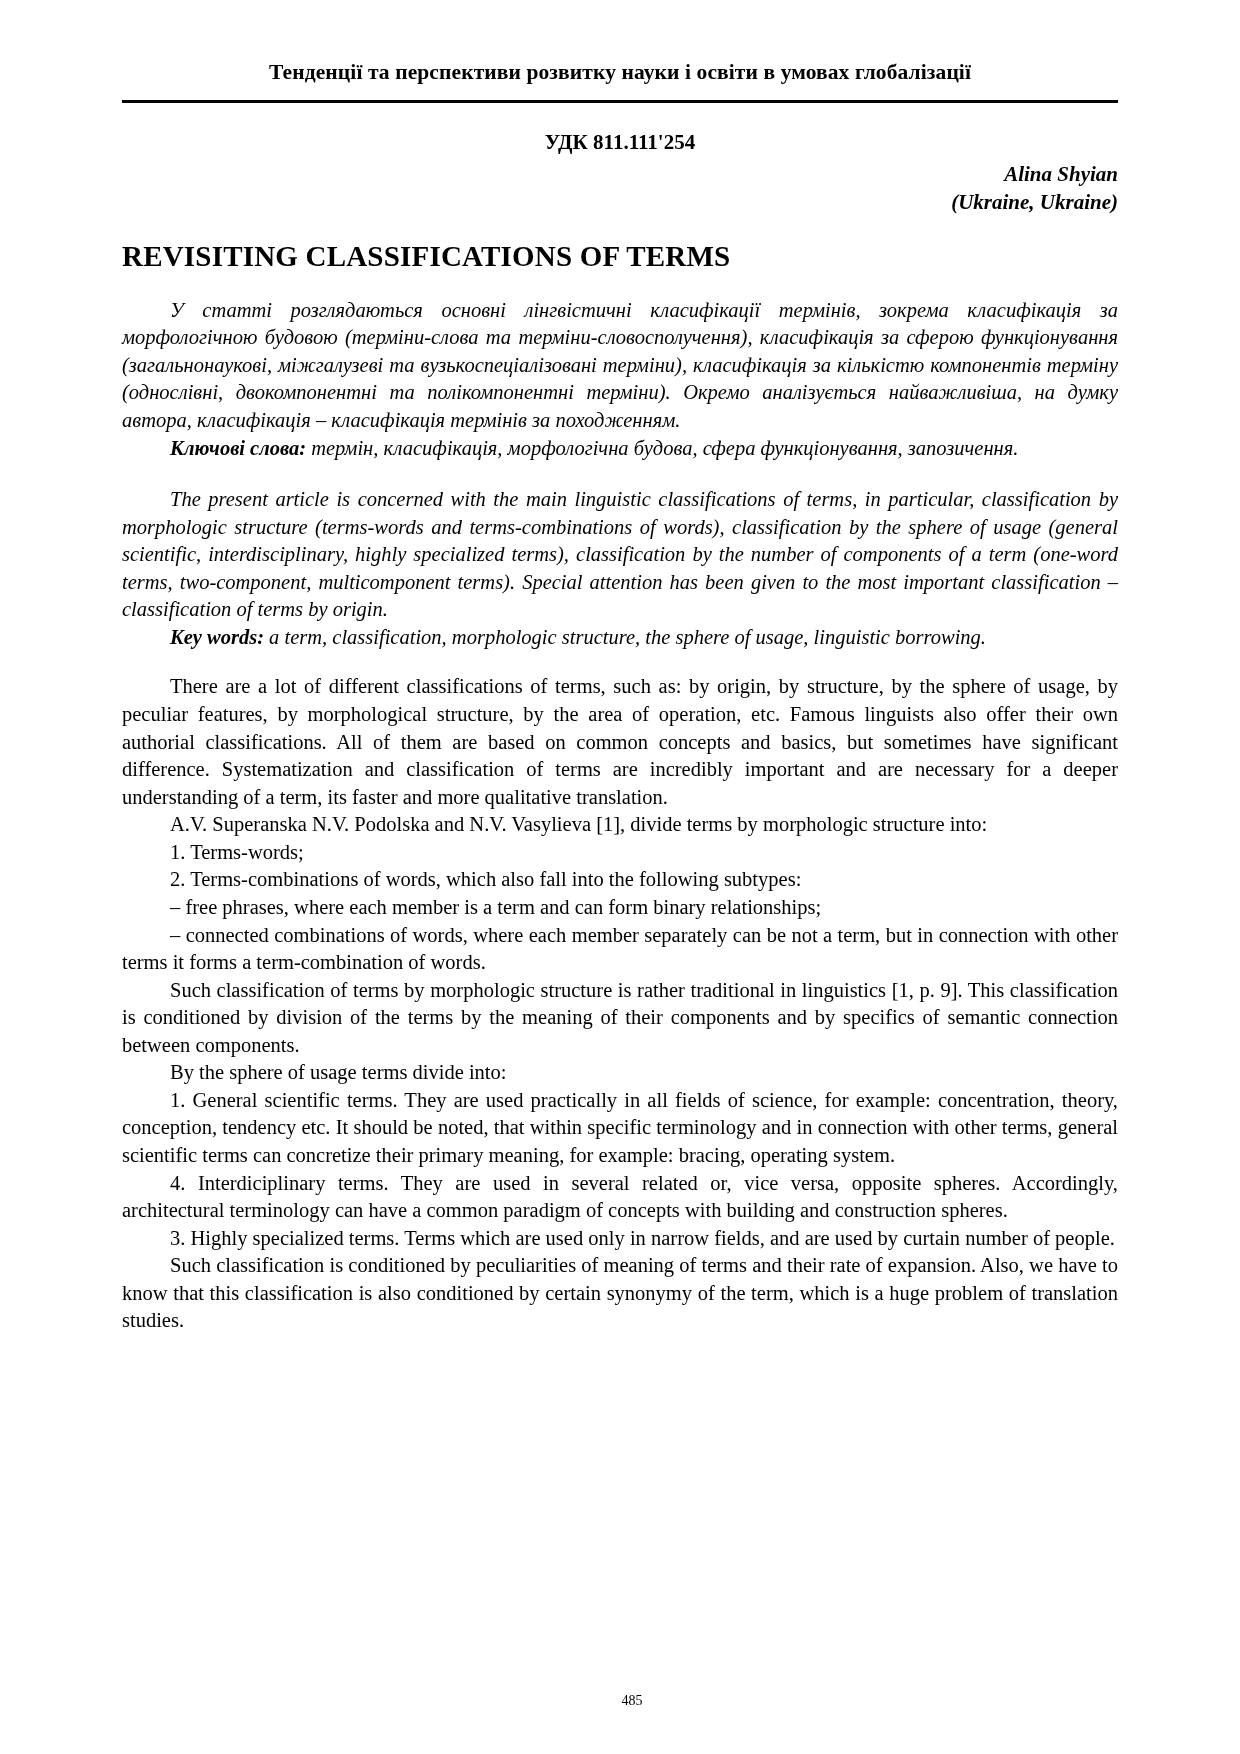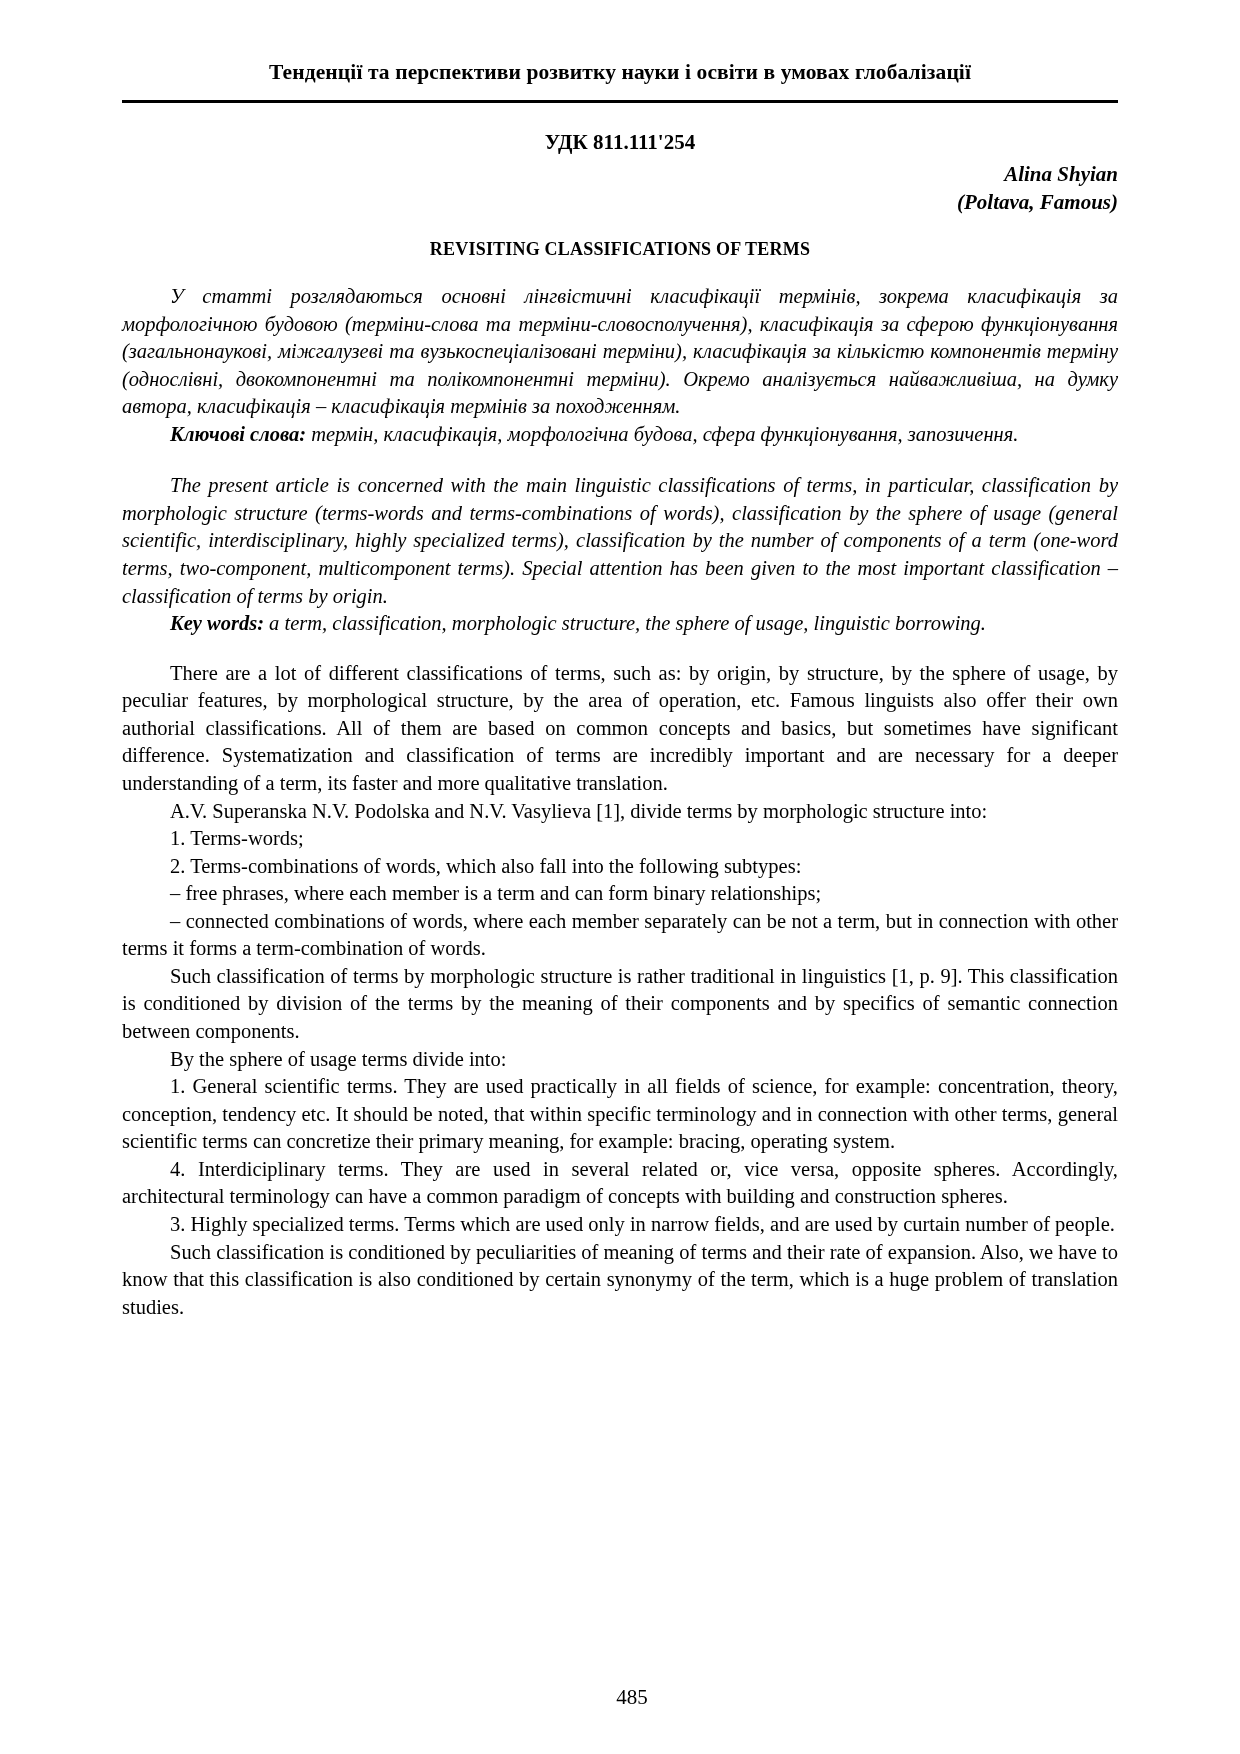--- a/index.html
+++ b/index.html
@@ -51,23 +51,23 @@
     font-weight: bold;
     font-style: italic;
     font-size: 21px;
     line-height: 1.32;
     margin-bottom: 22px;
   }
   .author-block div { white-space: nowrap; }
 
   
   .article-title {
-    text-align: center;
+    text-align: left;
     font-weight: bold;
-    font-size: 18px;
+    font-size: 29px;
     letter-spacing: 0.2px;
     margin: 0 0 22px 0;
     line-height: 1.25;
   }
 
   
   .abstract {
     font-style: italic;
     font-size: 20.5px;
     line-height: 1.345;
@@ -99,38 +99,38 @@
   }
   .body-text p.listitem { text-indent: 48px; }
 
   
   .folio {
     position: absolute;
     left: 0;
     right: 0;
     bottom: 52px;
     text-align: center;
-    font-size: 21px;
+    font-size: 14px;
     line-height: 1.2;
     padding-left: 24px;
   }
 </style>
 </head>
 <body>
 
 <div class="page">
 
   <div class="running-head">Тенденції та перспективи розвитку науки і освіти в умовах глобалізації</div>
   <hr class="head-rule">
 
   <div class="udc">УДК 811.111'254</div>
 
   <div class="author-block">
     <div>Alina Shyian</div>
-    <div>(Poltava, Famous)</div>
+    <div>(Ukraine, Ukraine)</div>
   </div>
 
   <h1 class="article-title">REVISITING CLASSIFICATIONS OF TERMS</h1>
 
   <div class="abstract">
     <p>У статті розглядаються основні лінгвістичні класифікації термінів, зокрема класифікація за морфологічною будовою (терміни-слова та терміни-словосполучення), класифікація за сферою функціонування (загальнонаукові, міжгалузеві та вузькоспеціалізовані терміни), класифікація за кількістю компонентів терміну (однослівні, двокомпонентні та полікомпонентні терміни). Окремо аналізується найважливіша, на думку автора, класифікація – класифікація термінів за походженням.</p>
     <p><span class="kw-label">Ключові слова:</span><span> термін, класифікація, морфологічна будова, сфера функціонування, запозичення.</span></p>
   </div>
 
   <div class="abstract-gap"></div>

